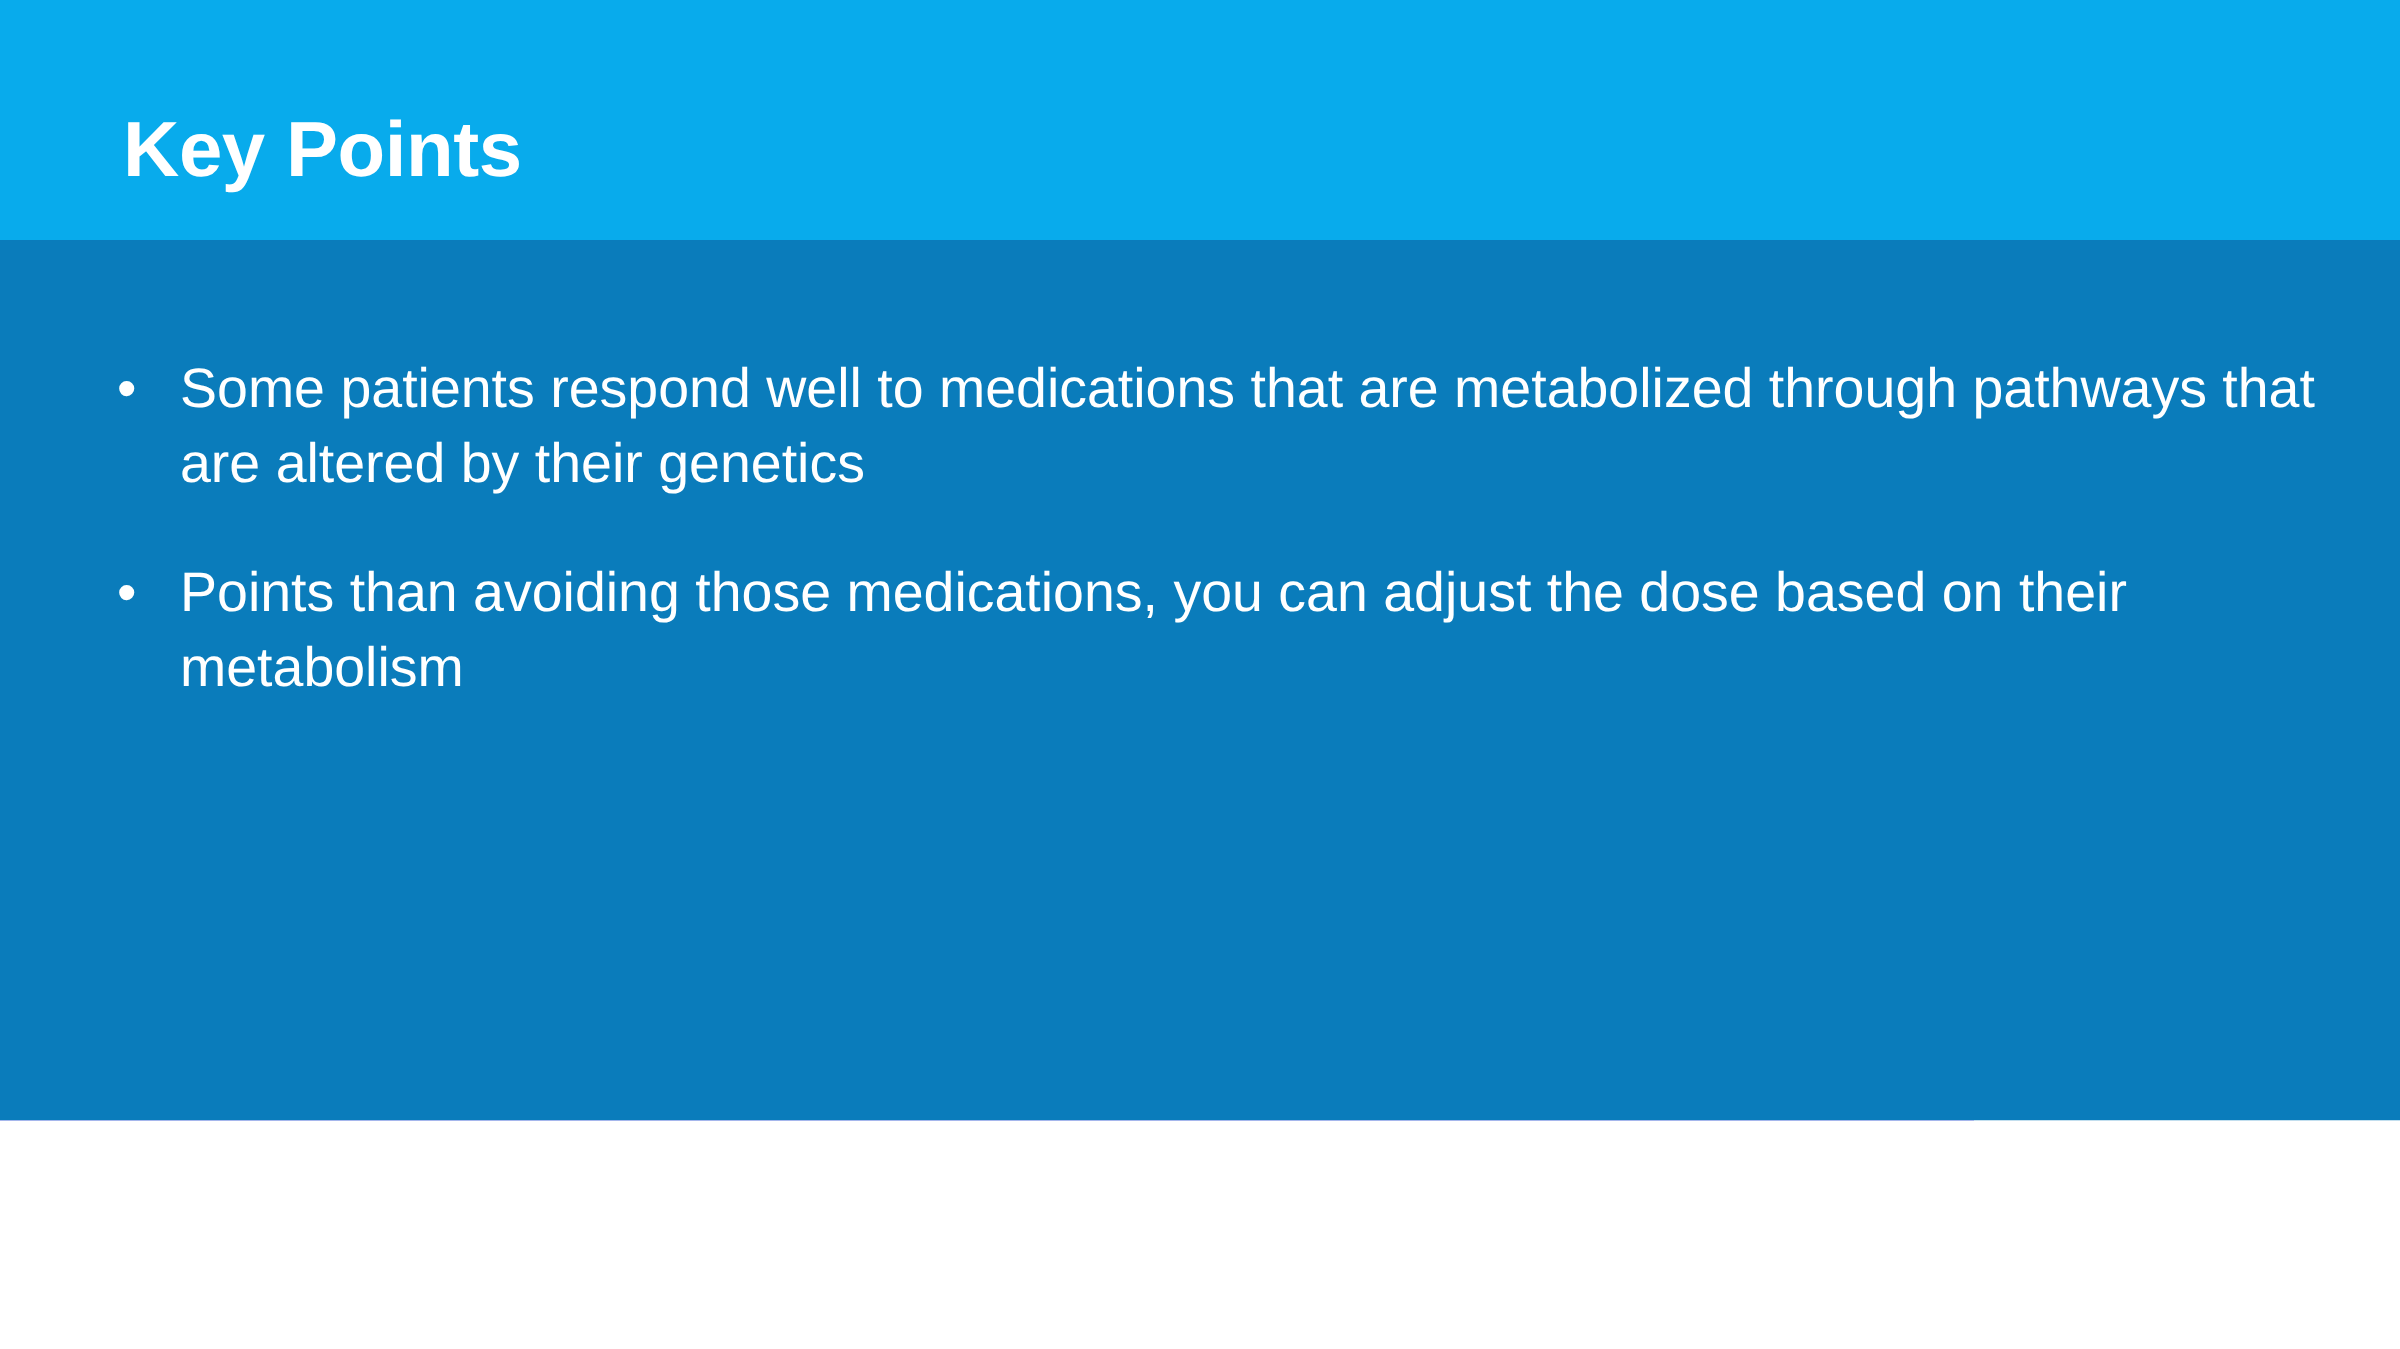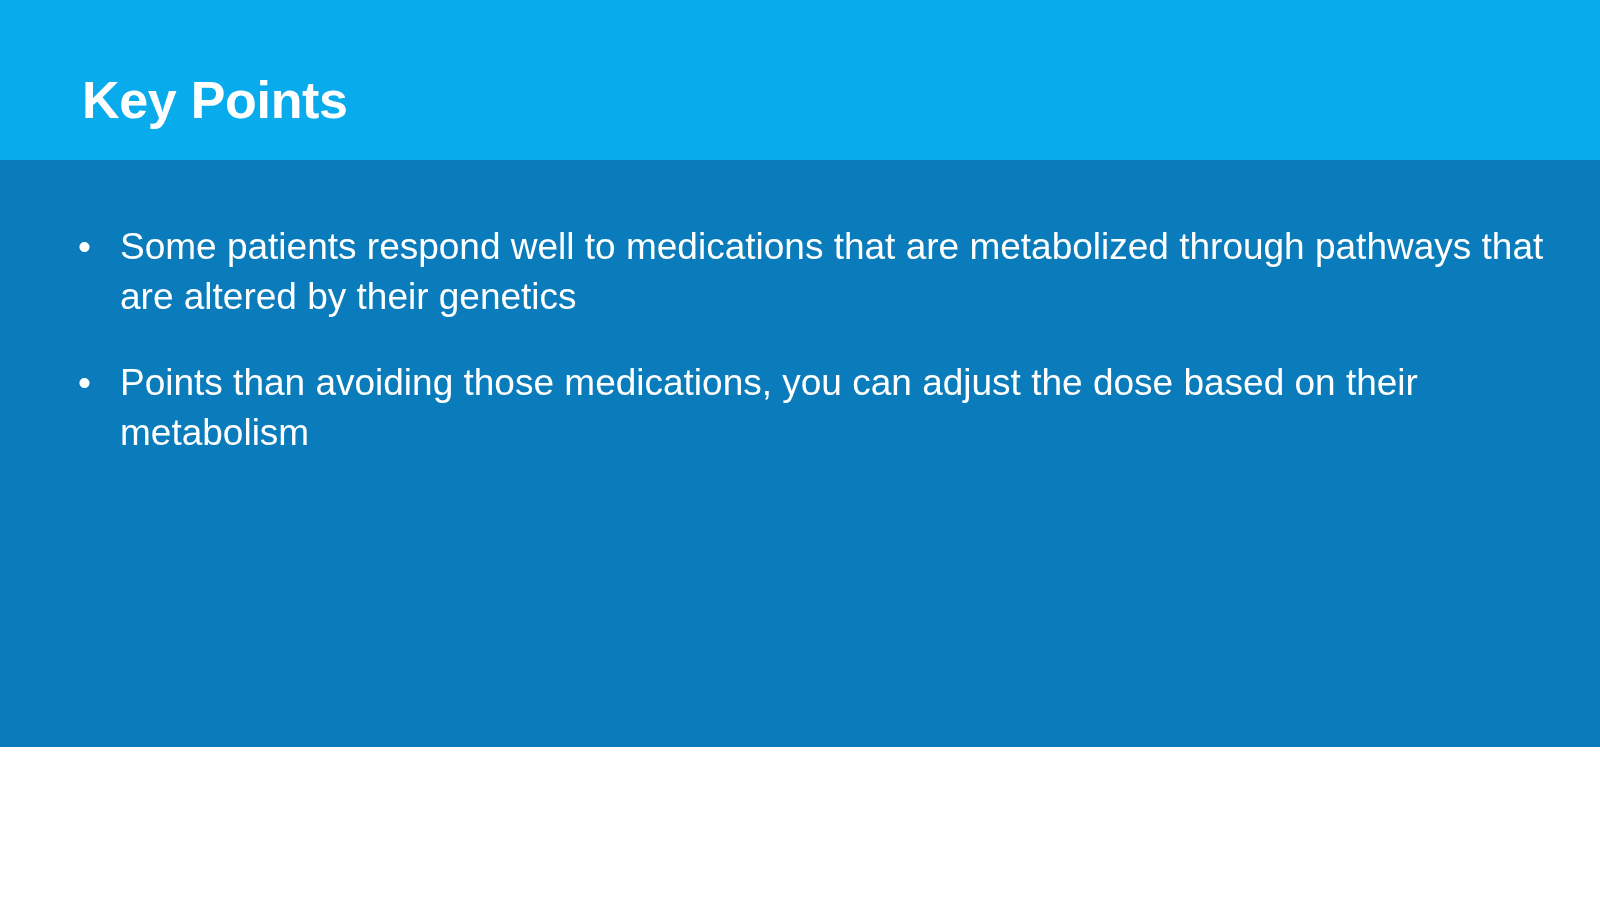--- a/index.html
+++ b/index.html
@@ -66,20 +66,21 @@
     position: absolute;
     left: 8px;
     top: 0;
     width: 30px;
     color: #ffffff;
     font-size: 37px;
     line-height: 50px;
   }
   .bullet-text {
     display: block;
+    margin-top: 12px;
   }
   .slide-footer {
     position: absolute;
     left: 0;
     top: 747px;
     width: 1600px;
     height: 152px;
     background: #ffffff;
   }
 </style>

